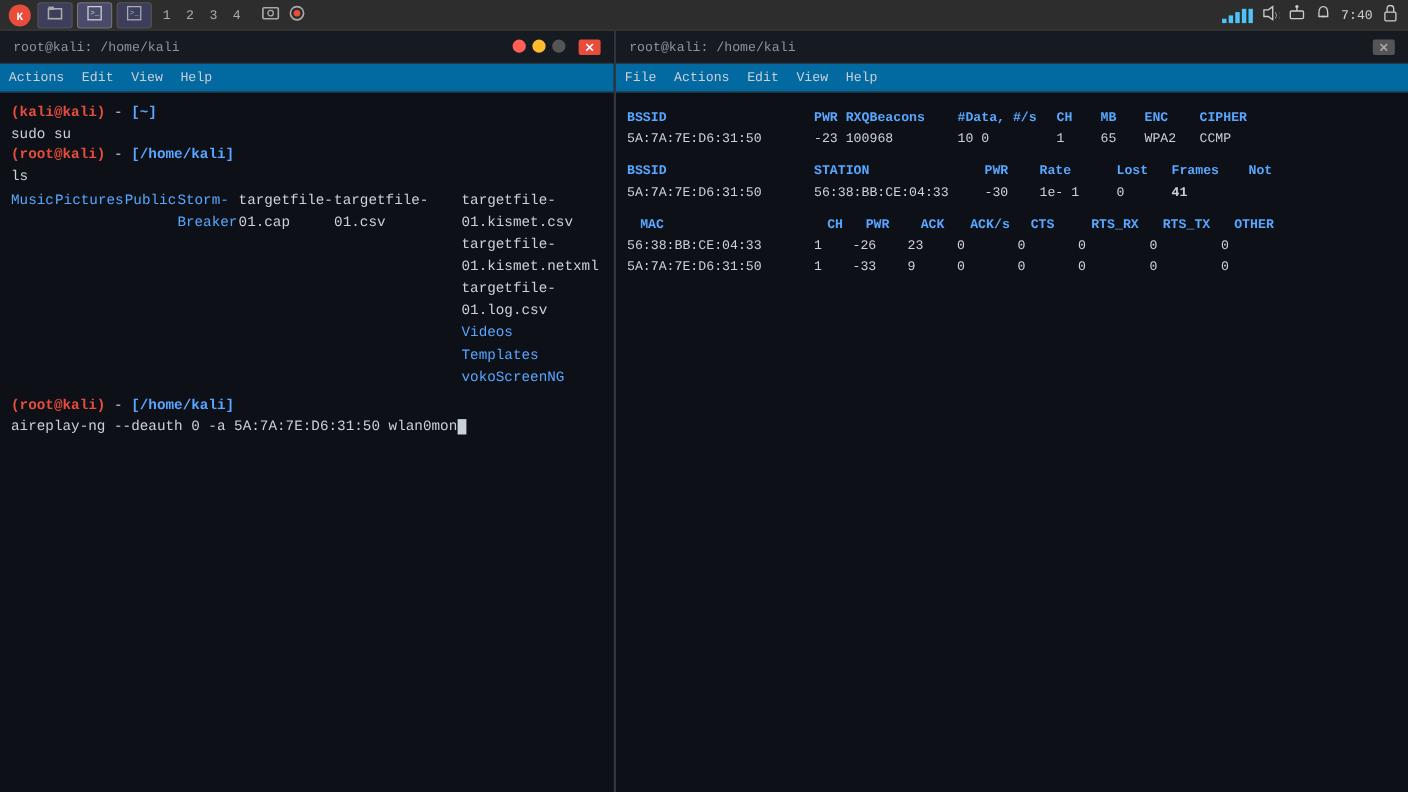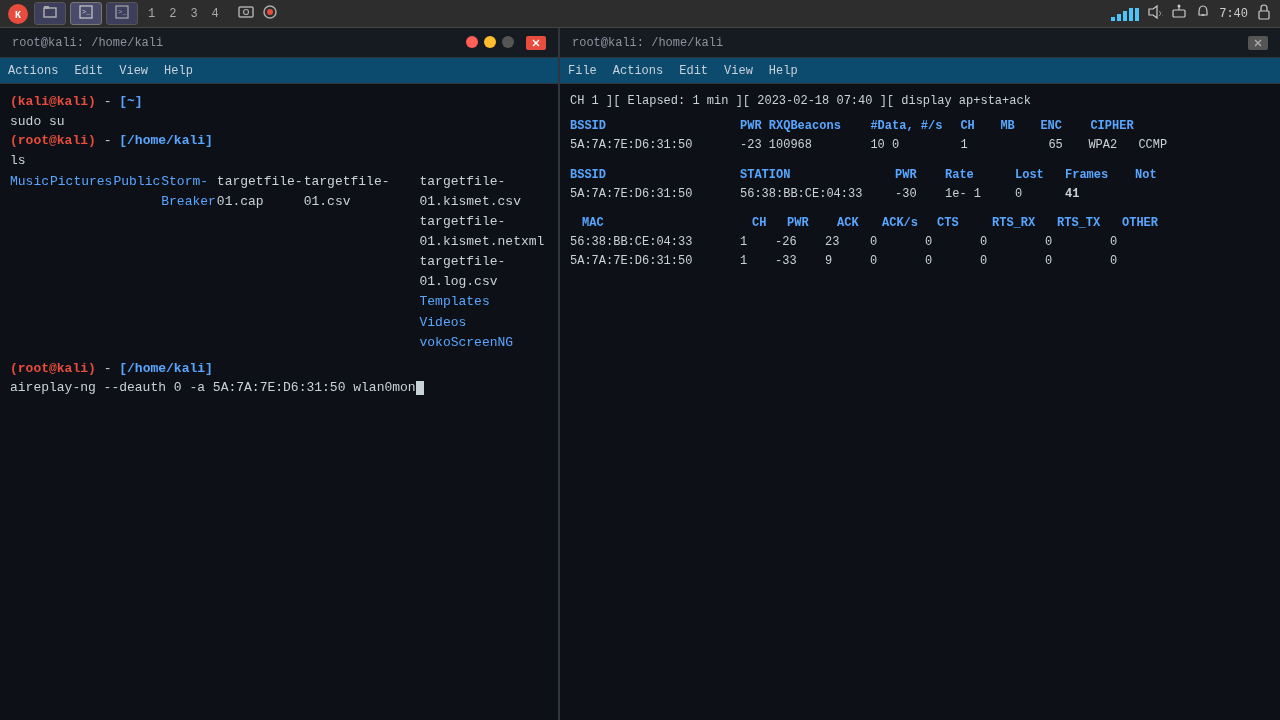--- a/index.html
+++ b/index.html
@@ -124,21 +124,21 @@
       width: 12px;
       height: 12px;
       border-radius: 50%;
     }
     .term-dot.red { background: #ff5f57; }
     .term-dot.yellow { background: #ffbd2e; }
     .term-dot.close { background: #555; }
 
     
     .menu-bar {
-      background: #0c4a6e;
+      background: #0369a1;
       height: 26px;
       display: flex;
       align-items: center;
       padding: 0 8px;
       gap: 16px;
       border-bottom: 1px solid #30363d;
     }
     .menu-item {
       color: #c9d1d9;
       font-size: 12px;
@@ -311,22 +311,22 @@
           <span class="file-blue">Pictures</span>
           <span class="file-blue">Public</span>
           <span class="file-blue">Storm-Breaker</span>
           <span class="file-white">targetfile-01.cap</span>
           <span class="file-white">targetfile-01.csv</span>
         </div>
         <div style="display:flex;flex-direction:column;gap:1px;">
           <span class="file-white">targetfile-01.kismet.csv</span>
           <span class="file-white">targetfile-01.kismet.netxml</span>
           <span class="file-white">targetfile-01.log.csv</span>
+          <span class="file-blue">Videos</span>
           <span class="file-blue">Templates</span>
-          <span class="file-blue">Videos</span>
           <span class="file-blue">vokoScreenNG</span>
         </div>
       </div>
 
       <div style="margin-top:6px;">
         <span class="prompt-root">(root@kali)</span>
         <span class="prompt-symbol">-</span>
         <span class="prompt-dir">[/home/kali]</span>
       </div>
 
@@ -350,43 +350,40 @@
     </div>
     <div class="menu-bar">
       <span class="menu-item">File</span>
       <span class="menu-item">Actions</span>
       <span class="menu-item">Edit</span>
       <span class="menu-item">View</span>
       <span class="menu-item">Help</span>
     </div>
     <div class="term-content" style="font-size:12px;line-height:1.6;">
 
-      <div>
-        <span class="cmd-text">CH  1 ][ Elapsed: 1 min ][ 2023-02-18 07:40 ][ display ap+sta+ack</span>
-      </div>
       <div style="height:6px;"></div>
 
       <div style="display:flex;gap:0;">
         <span class="col-header" style="min-width:170px;">BSSID</span>
         <span class="col-header" style="min-width:50px;">PWR RXQ</span>
         <span class="col-header" style="min-width:80px;">Beacons</span>
         <span class="col-header" style="min-width:90px;">#Data, #/s</span>
         <span class="col-header" style="min-width:40px;">CH</span>
         <span class="col-header" style="min-width:40px;">MB</span>
         <span class="col-header" style="min-width:50px;">ENC</span>
         <span class="col-header" style="min-width:60px;">CIPHER</span>
       </div>
 
       <div style="display:flex;gap:0;">
         <span class="mac-addr" style="min-width:170px;">5A:7A:7E:D6:31:50</span>
         <span class="row-data" style="min-width:50px;">-23 100</span>
         <span class="row-data" style="min-width:80px;">968</span>
         <span class="row-data" style="min-width:90px;">10    0</span>
         <span class="row-data" style="min-width:40px;">1</span>
-        <span class="row-data" style="min-width:40px;margin-left:48px;">65</span>
+        <span class="row-data" style="min-width:40px;">65</span>
         <span class="row-data" style="min-width:50px;">WPA2</span>
         <span class="row-data" style="min-width:60px;">CCMP</span>
       </div>
       <div style="height:10px;"></div>
 
       <div style="display:flex;gap:0;">
         <span class="col-header" style="min-width:170px;">BSSID</span>
         <span class="col-header" style="min-width:155px;">STATION</span>
         <span class="col-header" style="min-width:50px;">PWR</span>
         <span class="col-header" style="min-width:70px;">Rate</span>

